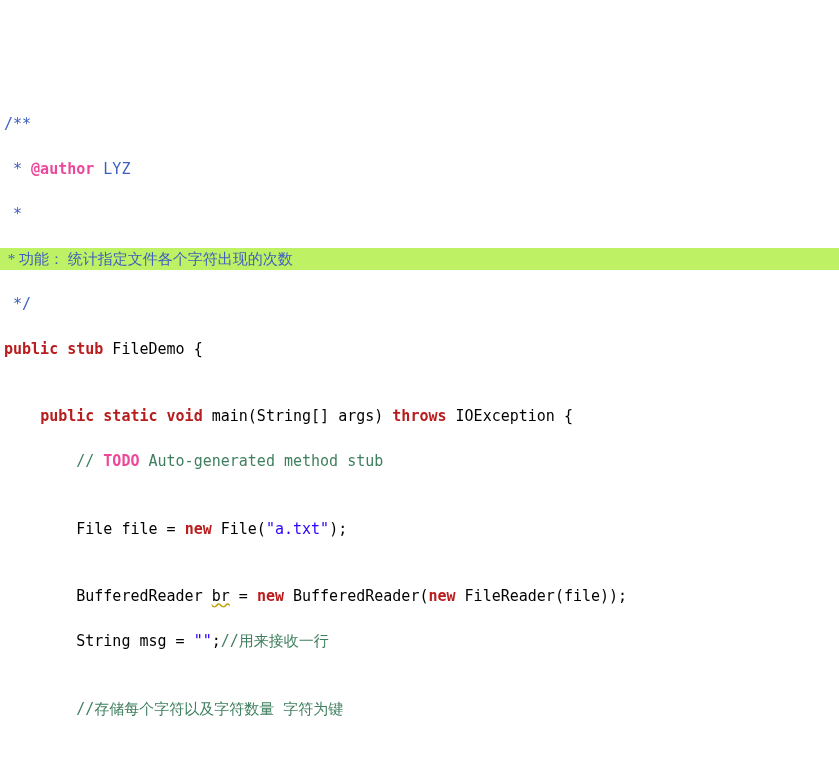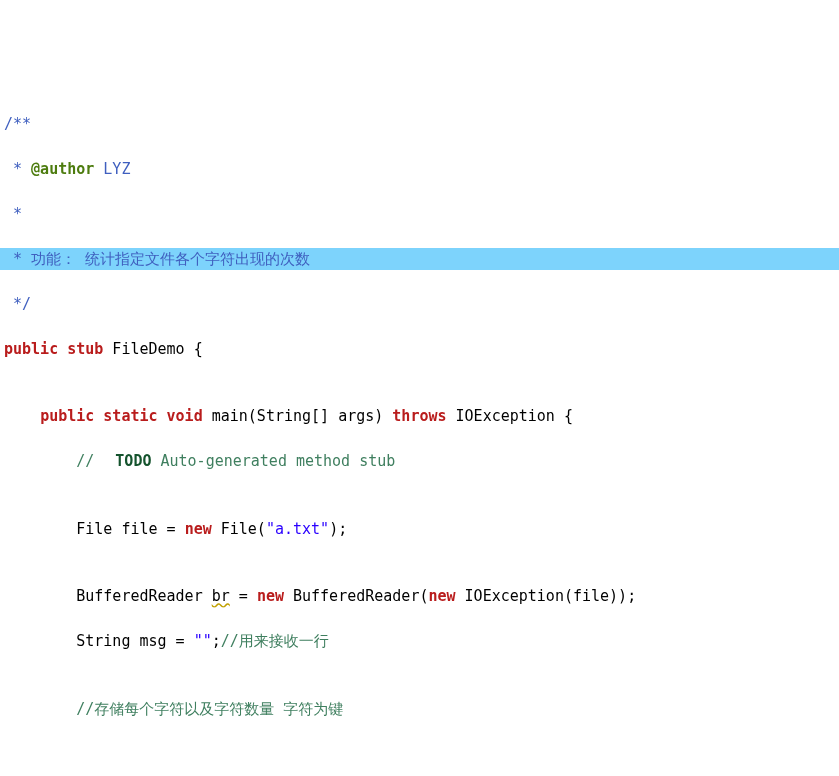--- a/index.html
+++ b/index.html
@@ -10,48 +10,48 @@
     font-size: 15px;
     line-height: 1.5;
     color: #000;
     white-space: pre;
   }
   .code-area {
     position: relative;
     padding: 0;
   }
   .line { display: block; padding: 0 4px; }
-  .hl { background: #7dd3fc; }
+  .hl { background: #bef264; font-family: Liberation Serif, serif; }
   .c-comment { color: #3F7F5F; }
   .c-doc { color: #3F5FBF; }
-  .c-doctag { color: #4d7c0f; font-weight: bold; }
+  .c-doctag { color: #ec4899; font-weight: bold; }
   .c-kw { color: #b91c1c; font-weight: bold; }
   .c-str { color: #2A00FF; }
-  .c-todo { color: #14532d; font-weight: bold; margin-left: 12px; }
+  .c-todo { color: #ec4899; font-weight: bold; }
   .underline-warn { text-decoration: underline; text-decoration-style: wavy; text-decoration-color: #C0A000;}
 </style>
 </head>
 <body>
 
 
 
 <div class="code-area">
 <span class="line"><span class="c-doc">/**</span></span>
 <span class="line"><span class="c-doc"> * </span><span class="c-doctag">@author</span><span class="c-doc"> LYZ</span></span>
 <span class="line"><span class="c-doc"> *</span></span>
 <span class="line hl"><span class="c-doc"> * 功能： 统计指定文件各个字符出现的次数</span></span>
 <span class="line"><span class="c-doc"> */</span></span>
 <span class="line"><span class="c-kw">public</span> <span class="c-kw">stub</span><span> FileDemo {</span></span>
 <span class="line"></span>
 <span class="line">    <span class="c-kw">public</span> <span class="c-kw">static</span> <span class="c-kw">void</span><span> main(String[] args) </span><span class="c-kw">throws</span><span> IOException {</span></span>
 <span class="line">        <span class="c-comment"><span>// </span><span class="c-todo">TODO</span><span> Auto-generated method stub</span></span></span>
 <span class="line"></span>
 <span class="line">        <span>File file = </span><span class="c-kw">new</span><span> File(</span><span class="c-str">"a.txt"</span><span>);</span></span>
 <span class="line"></span>
-<span class="line">        <span>BufferedReader </span><span class="underline-warn">br</span><span> = </span><span class="c-kw">new</span><span> BufferedReader(</span><span class="c-kw">new</span><span> IOException(file));</span></span>
+<span class="line">        <span>BufferedReader </span><span class="underline-warn">br</span><span> = </span><span class="c-kw">new</span><span> BufferedReader(</span><span class="c-kw">new</span><span> FileReader(file));</span></span>
 <span class="line">        <span>String msg = </span><span class="c-str">""</span><span>;</span><span class="c-comment">//用来接收一行</span></span>
 <span class="line"></span>
 <span class="line">        <span class="c-comment">//存储每个字符以及字符数量 字符为键</span></span>
 
 <span class="line"></span>
 
 <span class="line"></span>
 
 
 

